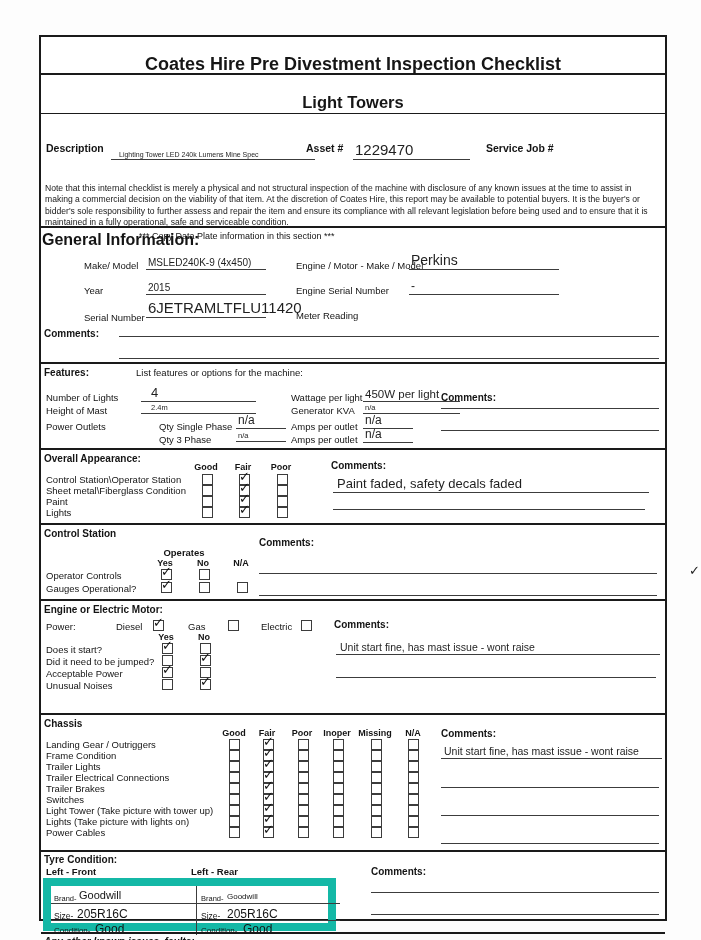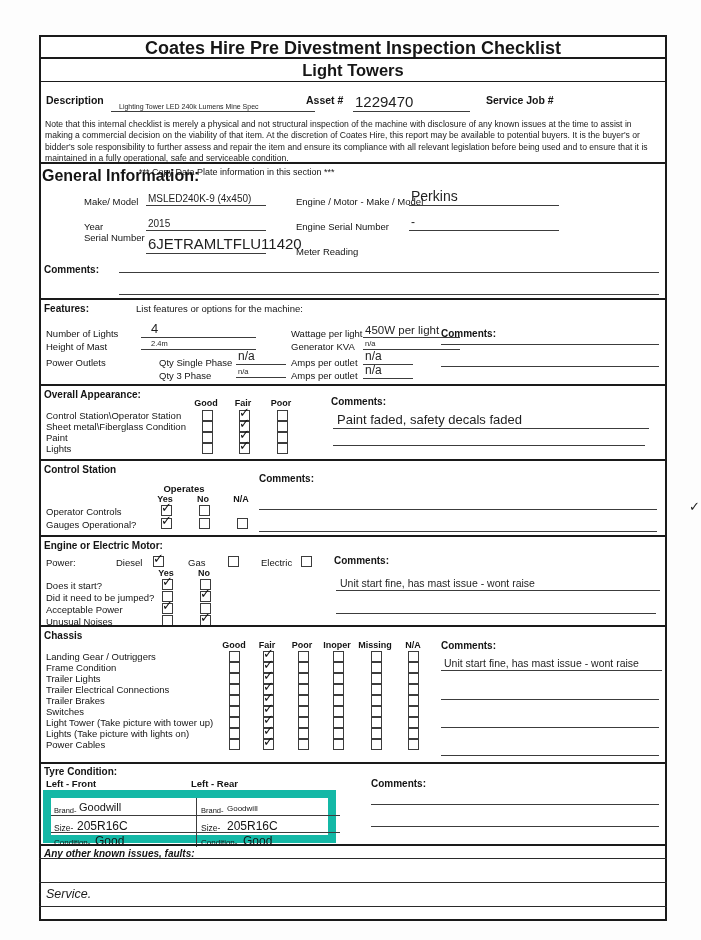--- a/index.html
+++ b/index.html
@@ -1,20 +1,20 @@
 <!DOCTYPE html>
 <html><head>
 <meta charset="utf-8">
 <style>
   html,body{margin:0;padding:0;background:#fdfdfd;width:701px;height:940px;
     font-family:"Liberation Sans","DejaVu Sans",sans-serif;color:#161616;}
   #form{position:absolute;left:39px;top:35px;width:628px;height:886px;
     box-sizing:border-box;border:2px solid #1a1a1a;background:#fff;}
   .sec{position:relative;box-sizing:border-box;border-top:2px solid #1a1a1a;}
-  .nb{border-top:none;}
+  .nb{border-top:none;margin-top:16px;}
   .lbl{position:absolute;font-size:9.5px;white-space:nowrap;color:#141414;}
   .b{font-weight:bold;}
   .ctr{text-align:center;}
   .u{position:absolute;border-bottom:1px solid #3c3c3c;display:flex;align-items:flex-end;
      white-space:nowrap;color:#1f1f1f;height:18px;padding:0 0 1px 2px;}
   .line{position:absolute;height:0;border-bottom:1px solid #3c3c3c;}
   .cb{position:absolute;width:9px;height:9px;border:1px solid #3c3c3c;background:#fff;}
   .cb.checked::after{content:"✓";position:absolute;left:-1px;top:-6px;font-size:13px;
      font-weight:bold;color:#111;}
   .t1{height:22px;line-height:23px;text-align:center;font-size:18px;font-weight:bold;
@@ -44,21 +44,21 @@
   <div class="sec nb note" style="height:46px;">Note that this internal checklist is merely a physical and not structural inspection of the machine with disclosure of any known issues at the time to assist in making a commercial decision on the viability of that item. At the discretion of Coates Hire, this report may be available to potential buyers. It is the buyer's or bidder's sole responsibility to further assess and repair the item and ensure its compliance with all relevant legislation before being used and to ensure that it is maintained in a fully operational, safe and serviceable condition.</div>
 
   <div class="sec" style="height:136px;">
     <span class="lbl b" style="left:1px;top:3px;font-size:16px">General Information:</span>
     <span class="lbl" style="left:98px;top:3px;font-size:9px">*** Copy Data Plate information in this section ***</span>
 
     <span class="lbl" style="left:43px;top:32px">Make/ Model</span>
     <span class="u" style="left:105px;top:22px;width:118px;font-size:10px">MSLED240K-9 (4x450)</span>
     <span class="lbl" style="left:43px;top:57px">Year</span>
     <span class="u" style="left:105px;top:47px;width:118px;font-size:10px">2015</span>
-    <span class="lbl" style="left:43px;top:68px">Serial Number</span>
+    <span class="lbl" style="left:43px;top:84px">Serial Number</span>
     <span class="u" style="left:105px;top:66px;width:118px;height:22px;font-size:15px">6JETRAMLTFLU11420</span>
 
     <span class="lbl" style="left:255px;top:32px">Engine / Motor - Make / Model</span>
     <span class="u" style="left:368px;top:18px;width:148px;height:22px;font-size:14px">Perkins</span>
     <span class="lbl" style="left:255px;top:57px">Engine Serial Number</span>
     <span class="u" style="left:368px;top:43px;width:148px;height:22px;font-size:12px">-</span>
     <span class="lbl" style="left:255px;top:82px">Meter Reading</span>
 
     <span class="lbl b" style="left:3px;top:100px;font-size:10px">Comments:</span>
     <span class="line" style="left:78px;top:108px;width:540px"></span>
@@ -174,21 +174,21 @@
     <span class="cb" style="left:159px;top:66px"></span>
     <span class="lbl" style="left:5px;top:79px">Unusual Noises</span>
     <span class="cb" style="left:121px;top:78px"></span>
     <span class="cb checked" style="left:159px;top:78px"></span>
 
     <span class="lbl b" style="left:293px;top:18px;font-size:10px">Comments:</span>
     <span class="u" style="left:295px;top:32px;width:320px;height:20px;font-size:10.5px;padding-left:4px">Unit start fine, has mast issue - wont raise</span>
     <span class="line" style="left:295px;top:76px;width:320px"></span>
   </div>
 
-  <div class="sec" style="height:137px;">
+  <div class="sec" style="height:137px;margin-top:24px;">
     <span class="lbl b" style="left:3px;top:3px;font-size:10px">Chassis</span>
     <span class="lbl b ctr" style="left:171px;top:13px;width:44px;font-size:9px">Good</span>
     <span class="lbl b ctr" style="left:204px;top:13px;width:44px;font-size:9px">Fair</span>
     <span class="lbl b ctr" style="left:239px;top:13px;width:44px;font-size:9px">Poor</span>
     <span class="lbl b ctr" style="left:272px;top:13px;width:48px;font-size:9px">Inoper</span>
     <span class="lbl b ctr" style="left:310px;top:13px;width:48px;font-size:9px">Missing</span>
     <span class="lbl b ctr" style="left:350px;top:13px;width:44px;font-size:9px">N/A</span>
     <span class="lbl b" style="left:400px;top:13px;font-size:10px">Comments:</span>
 
     <span class="lbl" style="left:5px;top:24px">Landing Gear / Outriggers</span>

